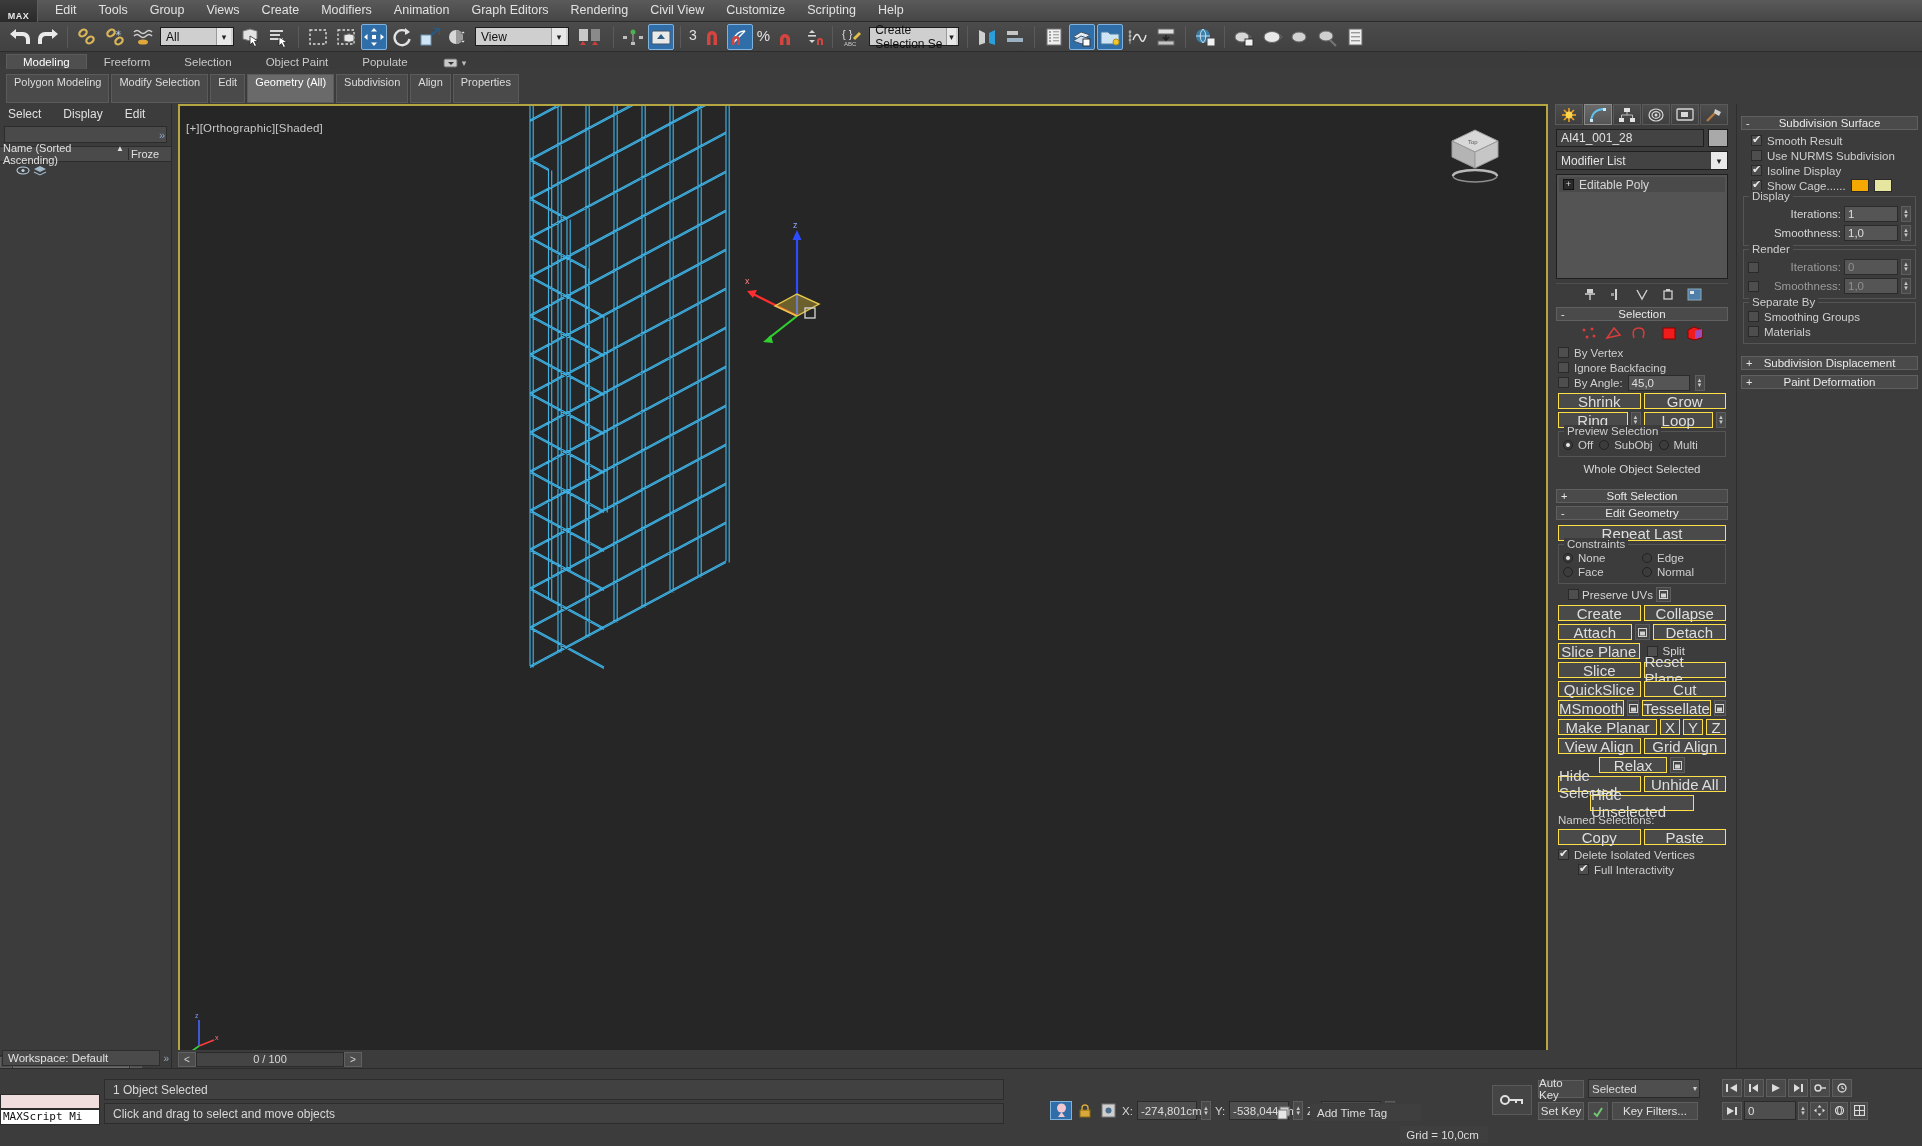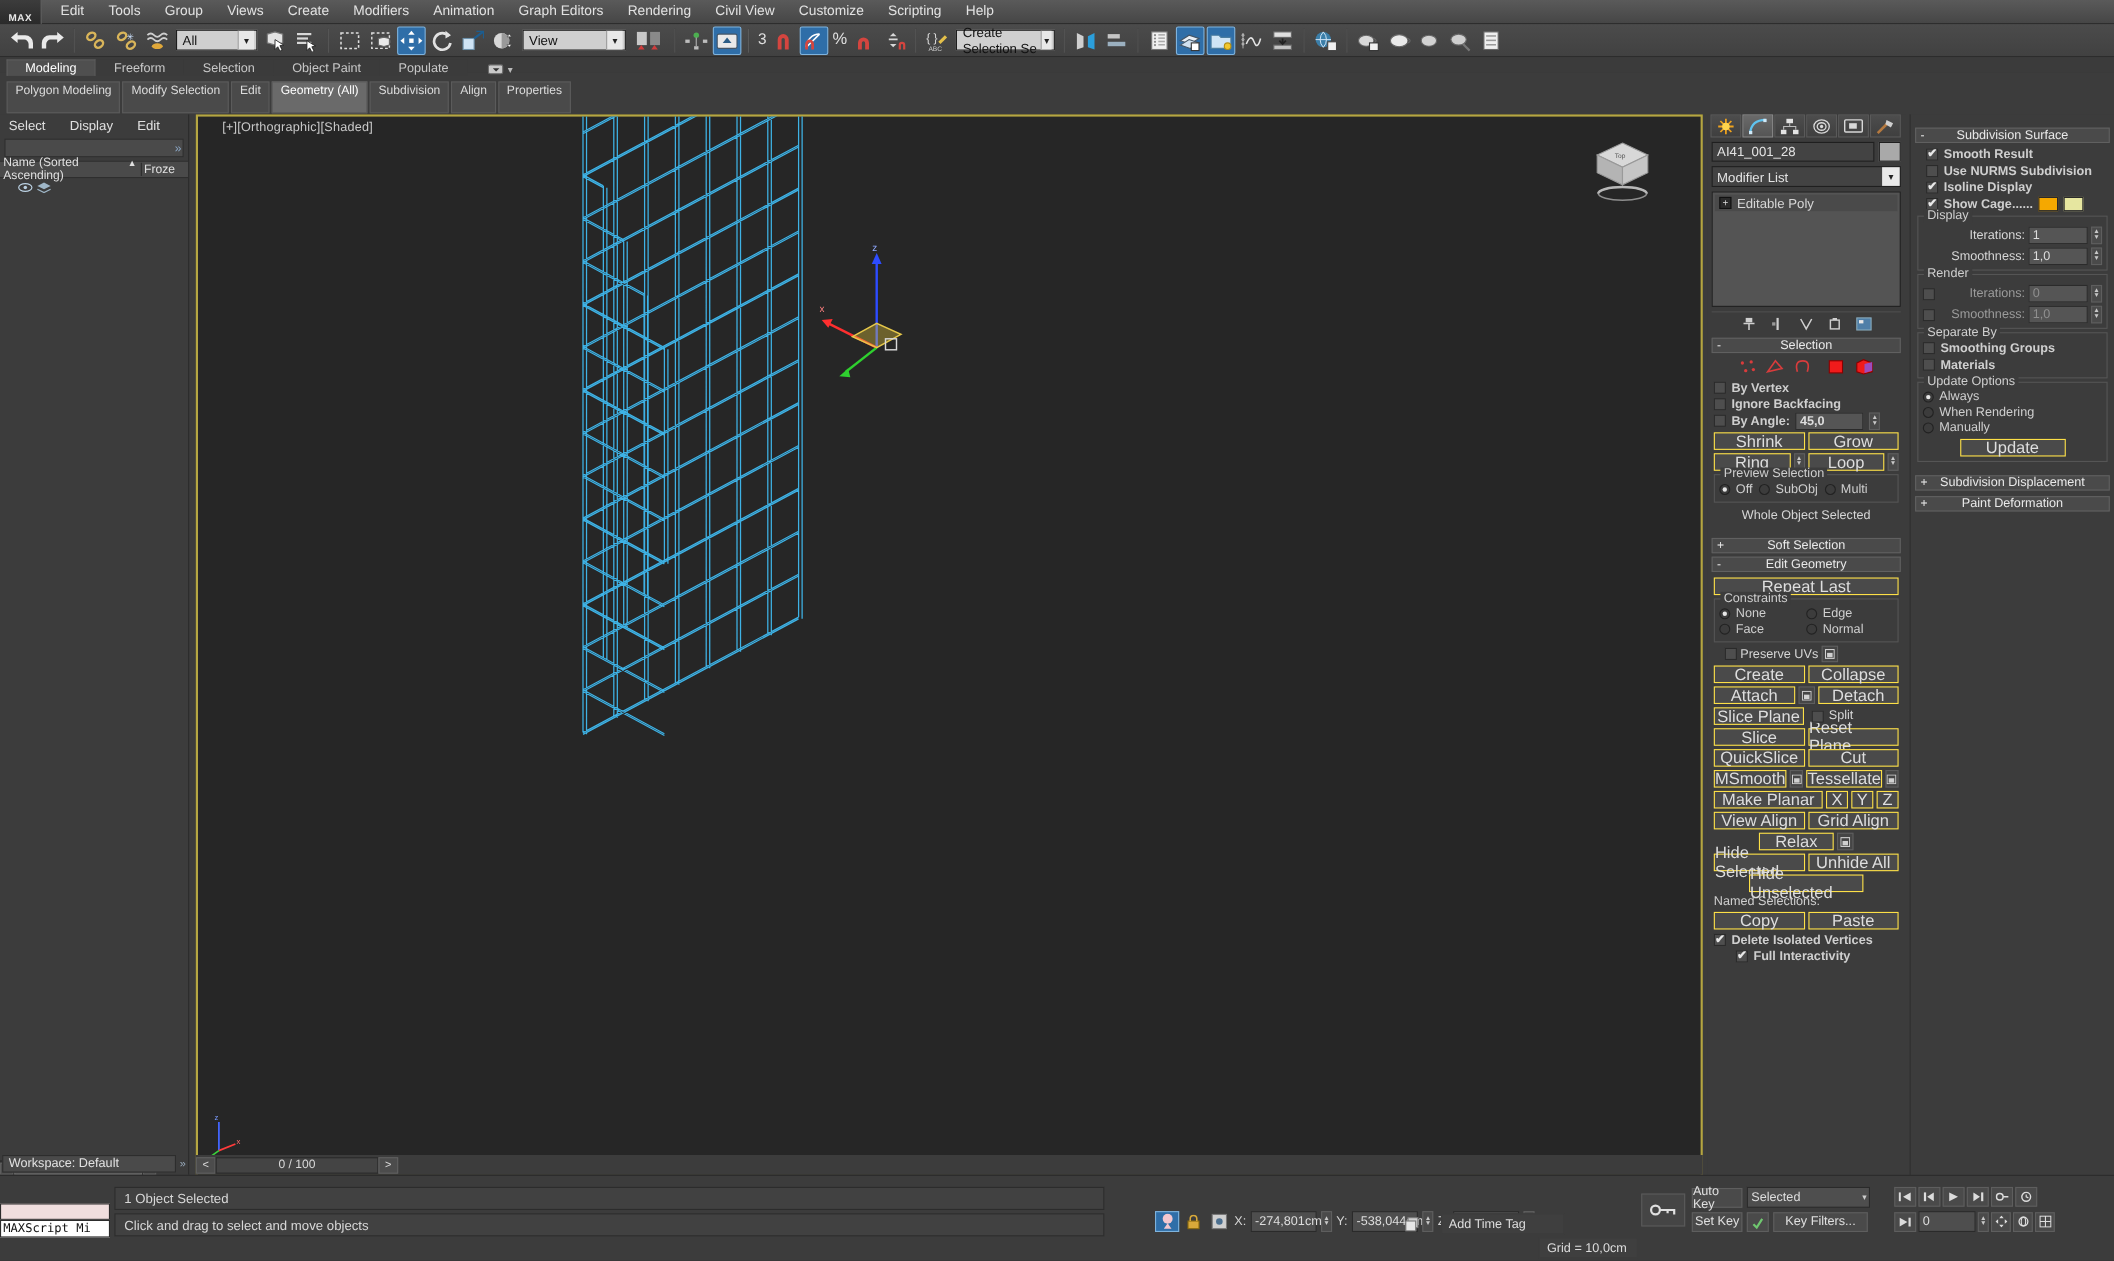--- a/index.html
+++ b/index.html
@@ -92,21 +92,21 @@
                        background:#333; border-top:1px solid #2b2b2b; display:flex; align-items:center; }
   .explorer .hscroll .arrowL,.explorer .hscroll .arrowR { width:12px;height:11px;background:#4d4d4d;
       border:1px solid #5e5e5e;font-size:7px;display:flex;align-items:center;justify-content:center;}
   .explorer .hscroll .bar { flex:1; height:11px; background:#5b5b5b; margin:0 1px; border:1px solid #6b6b6b;}
 
   
   .viewport {
     position:absolute; top:104px; left:178px; width:1370px; height:966px;
     background:#262626; border:2px solid #b5a642;
   }
-  .vplabel { position:absolute; top:4px; left:6px; font-size:11.5px; color:#c9c9c9; letter-spacing:.2px;margin-left:16px; }
+  .vplabel { position:absolute; top:16px; left:6px; font-size:11.5px; color:#c9c9c9; letter-spacing:.2px; }
   .vpcube { position:absolute; top:18px; right:36px; width:70px; height:62px; }
   .vp-axis { position:absolute; bottom:18px; left:10px; width:30px; height:40px; }
 
   
   .cmdpanel {
     position:absolute; top:104px; left:1552px; width:180px; height:976px;
     background:#3c3c3c;
   }
   .cptabs { display:flex; height:21px; padding-left:3px; gap:1px; }
   .cptab { width:28px; height:21px; background:linear-gradient(#4d4d4d,#3f3f3f);
@@ -131,21 +131,21 @@
                  margin:4px 4px 0 4px; height:18px; border-top:1px solid #4e4e4e; padding-top:3px;}
   .cpstackbtns .sb { width:16px; height:15px; display:flex; align-items:center; justify-content:center; }
 
   
   .rollout { margin: 6px 4px 0 4px; }
   .rollhdr { height:14px; background:#4a4a4a; border:1px solid #606060;
              display:flex; align-items:center; justify-content:center; position:relative;
              font-size:11.5px; color:#e9e9e9; }
   .rollhdr .pm { position:absolute; left:4px; font-size:11px; }
   .rbody { padding: 3px 2px 2px 2px; }
-  .chk { display:flex; align-items:center; gap:5px; height:15px; font-size:11.5px; color:#cfcfcf;font-weight:bold; }
+  .chk { display:flex; align-items:center; gap:5px; height:15px; font-size:11.5px; color:#cfcfcf; }
   .cbox { width:11px; height:11px; background:#4e4e4e; border:1px solid #2a2a2a; position:relative; flex:none;}
   .cbox.checked::after { content:"✔"; position:absolute; left:0px; top:-3px; font-size:11px; color:#e8e8e8; }
   .radio { display:flex; align-items:center; gap:5px; font-size:11.5px; color:#cfcfcf; height:14px;}
   .rdot { width:10px; height:10px; border-radius:50%; background:#3c3c3c; border:1px solid #222;
           position:relative; flex:none; }
   .rdot.on::after{content:"";position:absolute;left:2px;top:2px;width:4px;height:4px;border-radius:50%;background:#e7e7e7;}
   .btn { background:#4a4a4a; border:1px solid #fde047; height:16px; font-size:15px; color:#dedede;
          display:flex; align-items:center; justify-content:center; }
   .btnsm { width:15px; height:15px; background:#454545; border:1px solid #5e5e5e;
            display:flex;align-items:center;justify-content:center;}
@@ -999,38 +999,20 @@
         </div>
         <div class="grp">
           <span class="glabel">Separate By</span>
           <div class="chk">
             <span class="cbox"></span>
             <span>Smoothing Groups</span>
           </div>
           <div class="chk">
             <span class="cbox"></span>
             <span>Materials</span>
-          </div>
-        </div>
-        <div class="grp">
-          <span class="glabel">Update Options</span>
-          <div class="radio">
-              <span class="rdot on"></span>
-              <span>Always</span>
-            </div>
-          <div class="radio">
-              <span class="rdot"></span>
-              <span>When Rendering</span>
-            </div>
-          <div class="radio">
-              <span class="rdot"></span>
-              <span>Manually</span>
-            </div>
-          <div class="row" style="justify-content:center;">
-            <div class="btn" style="width:96px;">Update</div>
           </div>
         </div>
       </div>
     </div>
 
     <div class="rollout" style="margin-top:10px;">
       <div class="rollhdr">
         <span class="pm">+</span>
         <span>Subdivision Displacement</span>
       </div>

